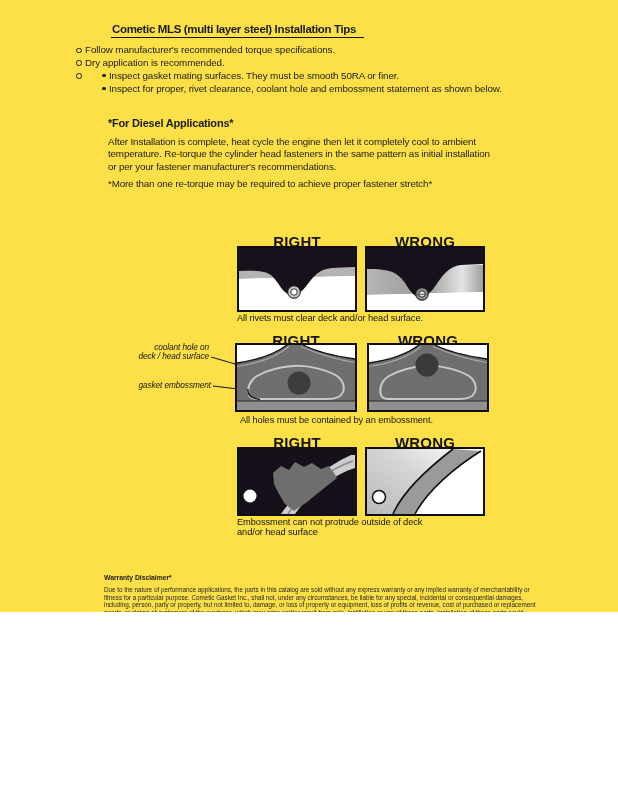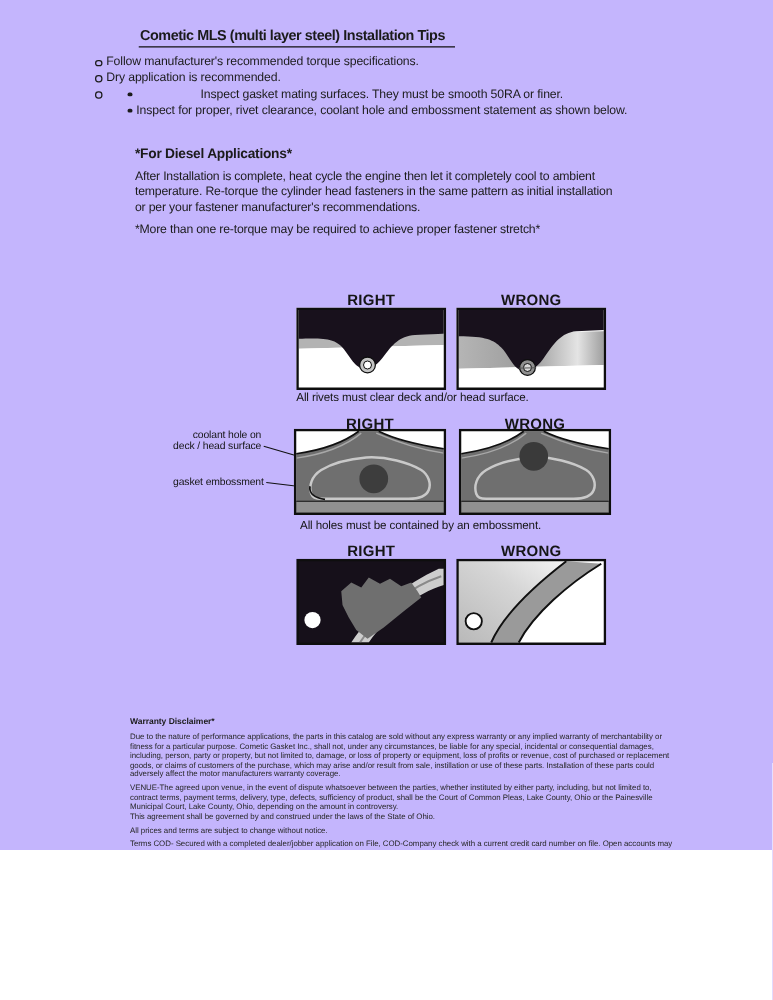--- a/index.html
+++ b/index.html
@@ -1,33 +1,33 @@
 <!DOCTYPE html>
 <html><head>
 <meta charset="utf-8">
 <style>
   html,body{margin:0;padding:0;background:#fff;}
-  .page{position:relative;width:618px;height:680px;background:#c4b5fd;overflow:hidden;
+  .page{position:relative;width:618px;height:612px;background:#fde047;overflow:hidden;
         font-family:"Liberation Sans", sans-serif;color:#1b1b1b;}
   .abs{position:absolute;}
   .title{font-size:11.5px;font-weight:bold;letter-spacing:-0.35px;
          border-bottom:1.6px solid #111;padding:0 8px 2px 1px;white-space:nowrap;}
   .bullets{font-size:9.8px;letter-spacing:-0.1px;line-height:12.9px;}
   .brow{position:relative;padding-left:9px;white-space:nowrap;}
   .obullet{position:absolute;left:0;top:3.5px;width:3.5px;height:3.5px;border:1px solid #1b1b1b;
            border-radius:50%;}
-  .srow{position:relative;padding-left:7px;margin-left:26px;white-space:nowrap;text-align:center;}
+  .srow{position:relative;padding-left:7px;margin-left:26px;white-space:nowrap;}
   .fbullet{position:absolute;left:0;top:4px;width:3.6px;height:3.6px;background:#1b1b1b;border-radius:50%;}
   .diesel{width:452px;font-size:9.8px;letter-spacing:-0.15px;line-height:12.7px;}
   .diesel h2{font-size:11px;letter-spacing:-0.2px;margin:0 0 6px 0;}
   .diesel p{margin:0 0 4.5px 0;white-space:pre-line;}
-  .dlabel{font-size:12px;font-weight:bold;letter-spacing:0.2px;text-align:center;color:#151515;}
+  .dlabel{font-size:15px;font-weight:bold;letter-spacing:0.2px;text-align:center;color:#151515;}
   .caption{font-size:9.3px;letter-spacing:-0.1px;color:#151515;white-space:pre-line;line-height:9.6px;}
   .side-label{font-size:8.3px;letter-spacing:-0.1px;text-align:right;line-height:9px;
-              color:#151515;white-space:pre-line;}
+              color:#151515;white-space:pre-line;font-style:italic;}
   .panel svg{display:block;}
   .disclaimer{width:462px;font-size:6.3px;line-height:7.4px;letter-spacing:-0.02px;color:#262626;}
   .disclaimer h3{font-size:6.8px;margin:0 0 5px 0;color:#1b1b1b;}
   .disclaimer p{margin:0 0 4px 0;white-space:pre-line;}
   .footer-code{font-size:13.5px;letter-spacing:0.3px;color:#222;}
 </style>
 </head>
 <body>
 
 <div class="page">
@@ -175,20 +175,22 @@
       <rect x="1" y="1" width="118" height="67" fill="#ffffff"></rect>
       <path d="M2,2 L88,2 C62,22 38,44 28,67 L2,67 Z" fill="url(#g3)"></path>
       <path d="M88,2 C62,22 38,44 28,67 L50,67 C62,44 90,20 116,4 Z" fill="#9a9a9a"></path>
       <path d="M88,2 C62,22 38,44 28,67" fill="none" stroke="#101010" stroke-width="1.6"></path>
       <path d="M116,4 C90,20 62,44 50,67" fill="none" stroke="#101010" stroke-width="1.6"></path>
       <circle cx="14" cy="50" r="6.5" fill="#ffffff" stroke="#101010" stroke-width="1.5"></circle>
       <rect x="1" y="1" width="118" height="67" fill="none" stroke="#0e0e0e" stroke-width="2"></rect>
     </svg>
   </div>
 
+  <div class="abs caption" style="left:237px;top:518px;">Embossment can not protrude outside of deck
+and/or head surface</div>
 
   <div class="abs disclaimer" style="left:104px;top:574px;">
     <h3>Warranty Disclaimer*</h3>
     <p>Due to the nature of performance applications, the parts in this catalog are sold without any express warranty or any implied warranty of merchantability or
 fitness for a particular purpose.  Cometic Gasket Inc., shall not, under any circumstances, be liable for any special, incidental or consequential damages,
 including, person, party or property, but not limited to, damage, or loss of property or equipment, loss of profits or revenue, cost of purchased or replacement
 goods, or claims of customers of the purchase, which may arise and/or result from sale, instillation or use of these parts.  Installation of these parts could
 adversely affect the motor manufacturers warranty coverage.</p>
     <p>VENUE-The agreed upon venue, in the event of dispute whatsoever between the parties, whether instituted by either party, including, but not limited to,
 contract terms, payment terms, delivery, type, defects, sufficiency of product, shall be the Court of Common Pleas, Lake County, Ohio or the Painesville

